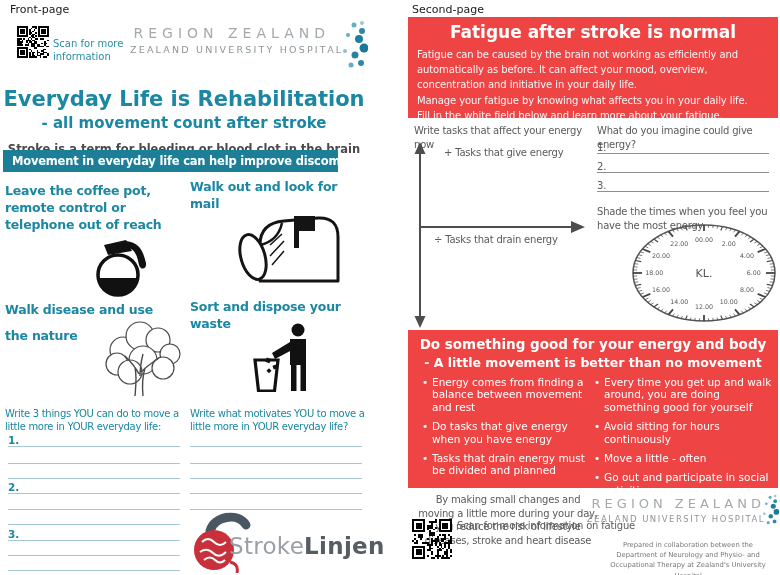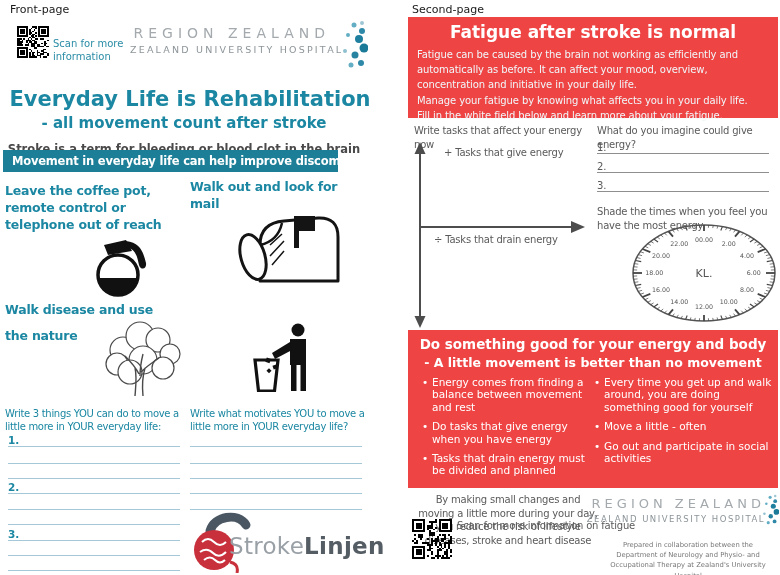--- a/index.html
+++ b/index.html
@@ -194,28 +194,29 @@
     <circle cx="24" cy="12" r="3" fill="#2e89a8"></circle>
       <circle cx="10" cy="16" r="2" fill="#63aec5"></circle>
     <circle cx="21" cy="20" r="4" fill="#1f7f9e"></circle>
       <circle cx="26" cy="29" r="4.5" fill="#1b7a97"></circle>
     <circle cx="17" cy="36" r="3.5" fill="#27839f"></circle>
       <circle cx="7" cy="32" r="2" fill="#8fc0d0"></circle>
     <circle cx="23" cy="44" r="3" fill="#2e89a8"></circle>
       <circle cx="13" cy="46" r="2.5" fill="#63aec5"></circle>
   </svg>
 
-  <div class="abs front-title" style="left:0;top:87px;padding-left:6px;">Everyday Life is Rehabilitation</div>
+  <div class="abs front-title" style="left:0;top:87px;">Everyday Life is Rehabilitation</div>
   <div class="abs front-subtitle" style="left:0;top:114px;">- all movement count after stroke</div>
   <div class="abs front-tagline" style="left:0;top:134px;margin-top:8px;">Stroke is a term for bleeding or blood clot in the brain</div>
   <div class="abs banner" style="left:3px;top:150px;">Movement in everyday life can help improve discomforts after stroke</div>
 
   <div class="abs tip" style="left:5px;top:183px;width:168px;">Leave the coffee pot, remote control or telephone out of reach</div>
   <div class="abs tip" style="left:190px;top:179px;width:180px;">Walk out and look for mail</div>
   <div class="abs tip tip-nature" style="left:5px;top:297px;width:150px;">Walk disease and use the nature</div>
+  <div class="abs tip" style="left:190px;top:299px;width:172px;">Sort and dispose your waste</div>
 
   <svg class="abs" style="left:88px;top:235px;" width="72" height="62" viewBox="0 0 72 62">
     <circle cx="30" cy="40" r="20" fill="#fff" stroke="#111" stroke-width="3.5"></circle>
     <path d="M10.6,43 A19.7,19.7 0 0 0 49.4,43 Z" fill="#111"></path>
     <path d="M16,10 L38,5 L44,16 L20,20 Z" fill="#111"></path>
     <path d="M38,6 C52,8 55,16 58,28 C59,34 53,36 51,30 C49,20 47,13 36,12 Z" fill="#111"></path>
   </svg>
 
   <svg class="abs" style="left:232px;top:203px;" width="112" height="97" viewBox="0 0 112 97">
     <path d="M28,78 L28,42 Q28,20 52,18 L86,15 Q106,14 106,34 L106,78 Z" fill="#fff" stroke="#141414" stroke-width="3" stroke-linejoin="round"></path>
@@ -440,20 +441,21 @@
   <div class="abs teal-box" style="left:408px;top:330px;width:370px;height:158px;">
     <div class="ebox-title">Do something good for your energy and body</div>
     <div class="ebox-subtitle">- A little movement is better than no movement</div>
     <div class="abs" style="left:14px;top:46px;width:168px;">
       <div class="bullet-item">Energy comes from finding a balance between movement and rest</div>
       <div class="bullet-item">Do tasks that give energy when you have energy</div>
       <div class="bullet-item">Tasks that drain energy must be divided and planned</div>
     </div>
     <div class="abs" style="left:186px;top:46px;width:178px;">
       <div class="bullet-item">Every time you get up and walk around, you are doing something good for yourself</div>
+      <div class="bullet-item">Avoid sitting for hours continuously</div>
       <div class="bullet-item">Move a little - often</div>
       <div class="bullet-item">Go out and participate in social activities</div>
     </div>
   </div>
 
   <div class="abs gray-note" style="left:418px;top:493px;width:180px;text-align:center;">By making small changes and moving a little more during your day, you reduce the risk of lifestyle diseases, stroke and heart disease</div>
   <svg class="abs qr" style="left:412px;top:519px;" width="40" height="40" viewBox="0 0 21 21" shape-rendering="crispEdges">
       <rect x="12" y="0" width="1" height="1" fill="#000"></rect>
       <rect x="9" y="1" width="1" height="1" fill="#000"></rect>
       <rect x="10" y="1" width="1" height="1" fill="#000"></rect>

